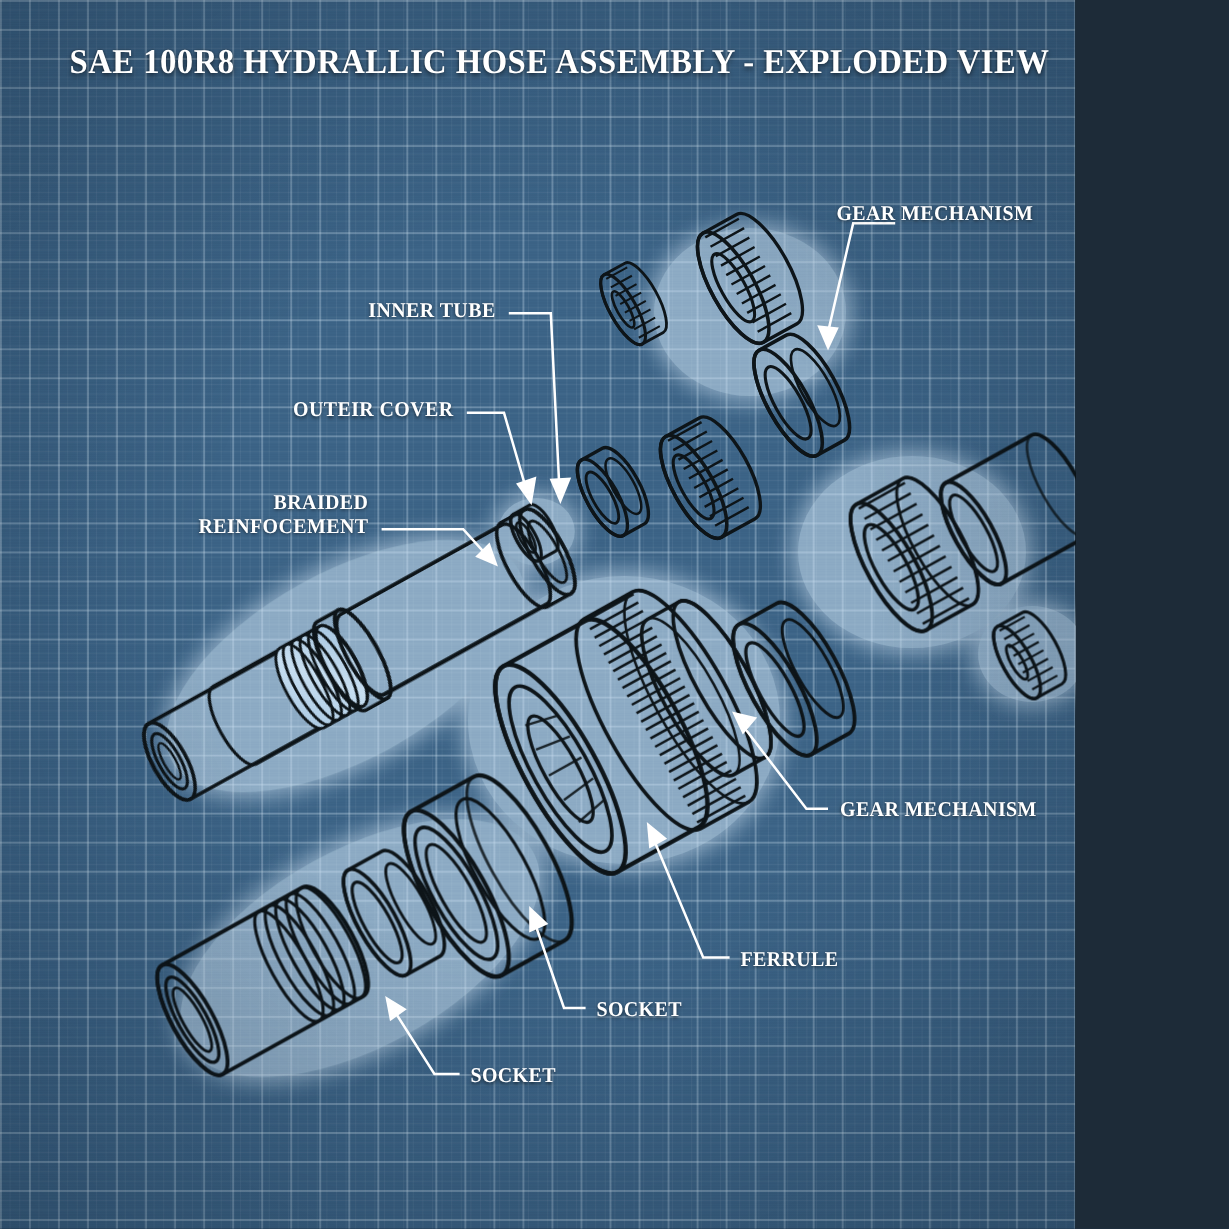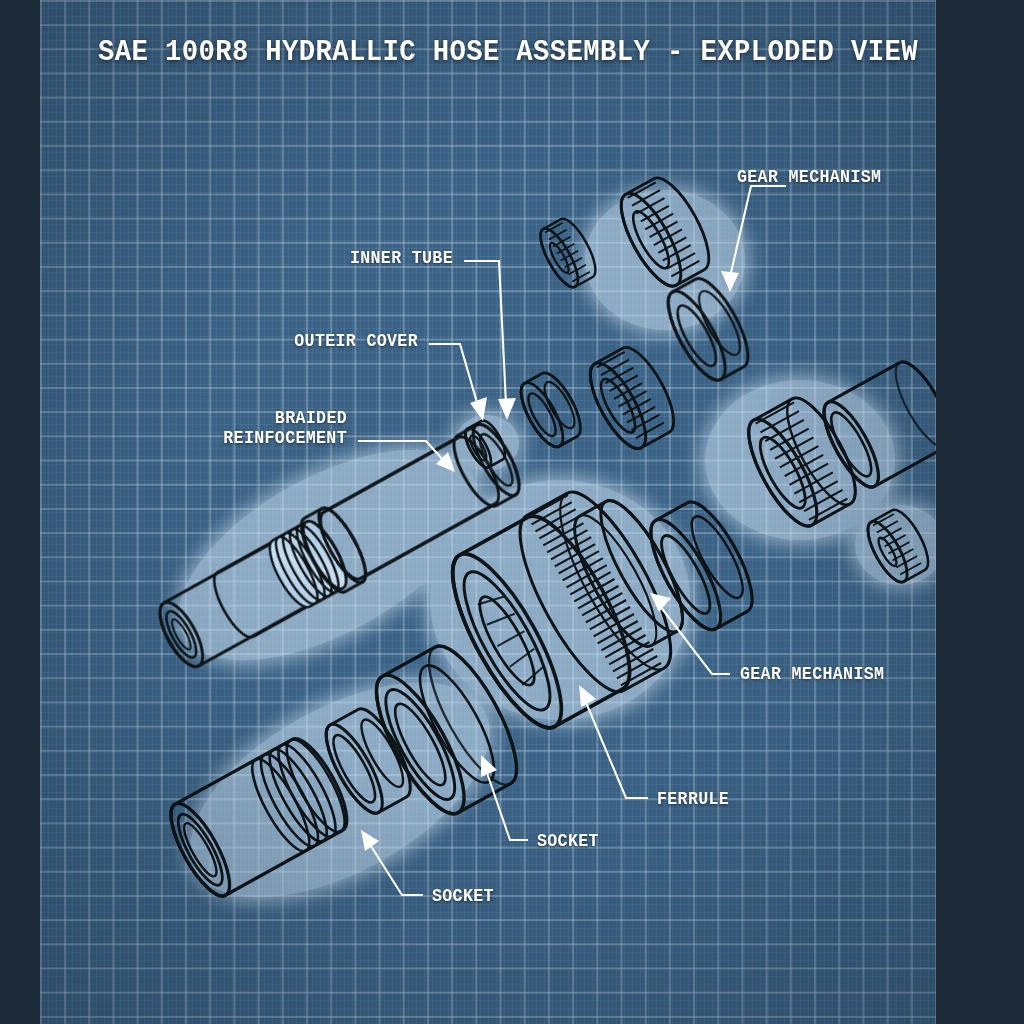--- a/index.html
+++ b/index.html
@@ -1,22 +1,21 @@
 <!DOCTYPE html>
 <html><head>
 <meta charset="utf-8">
 <title>Blueprint Exploded View</title>
 <style>
   html,body{margin:0;padding:0;background:#1d2b38;}
   #stage{
     position:relative;
     width:896px;height:1024px;
     overflow:hidden;
-    font-family:Liberation Mono, monospace;
-    margin-left:40px;
+    font-family:Liberation Serif, serif;
   }
   .layer{position:absolute;inset:0;}
 
   
   #paper{
     background:#3b6386;
   }
   #grid-fine{
     background-image:
       linear-gradient(to right, rgba(255,255,255,.055) 1px, transparent 1px),

